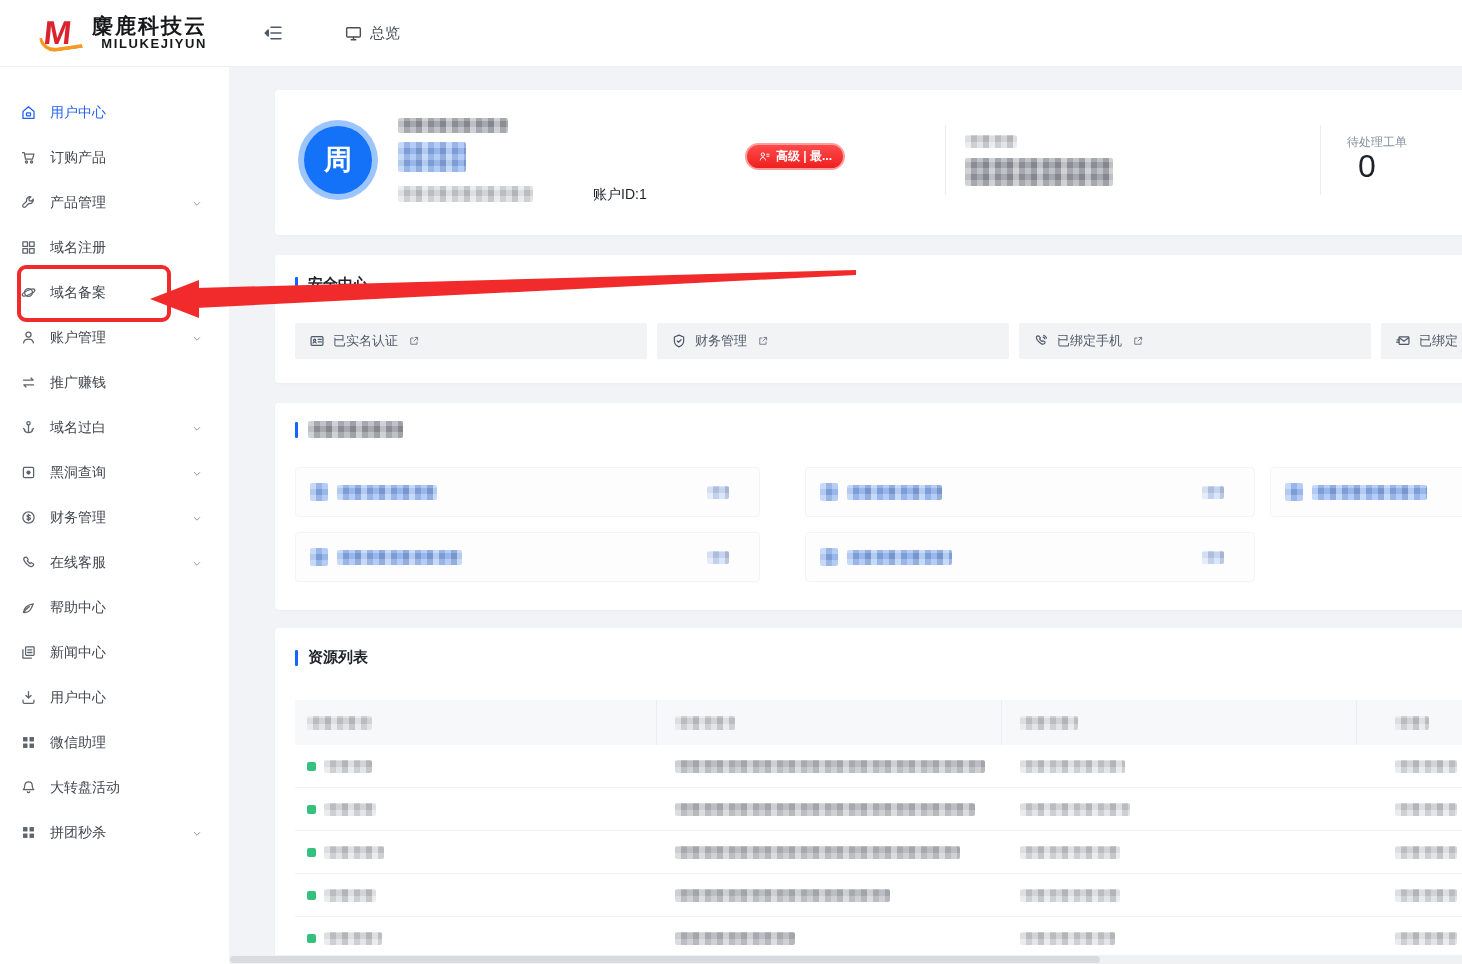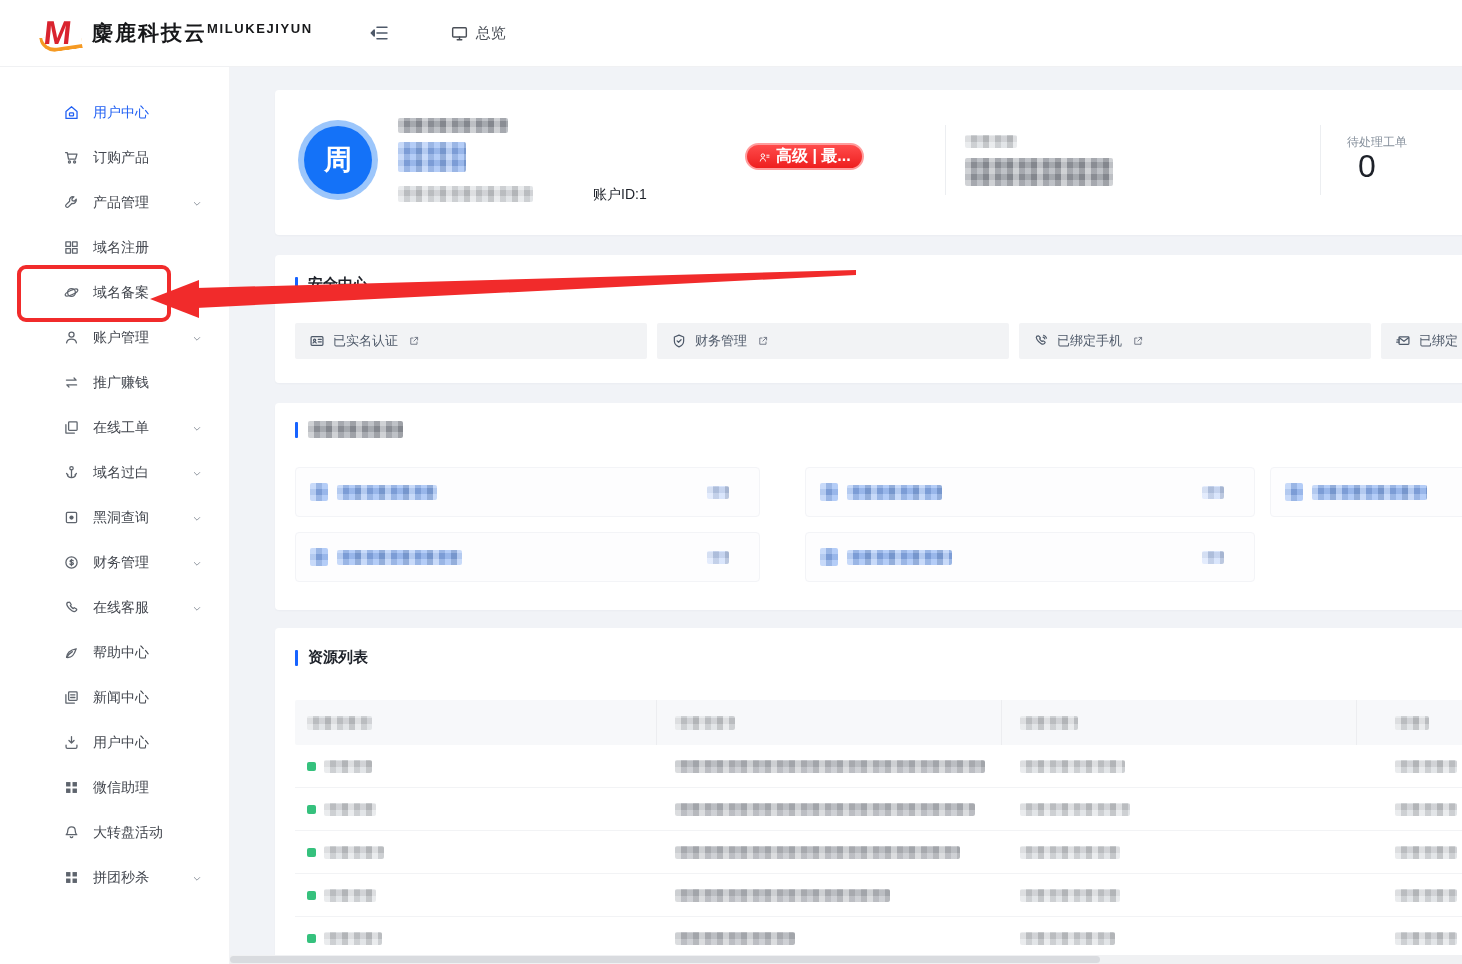--- a/index.html
+++ b/index.html
@@ -10,32 +10,32 @@
   
   .topbar { position:absolute; left:0; top:0; width:1462px; height:67px; background:#fff;
     border-bottom:1px solid #f0f1f3; z-index:30; display:flex; align-items:center; }
   .brand { display:flex; align-items:center; margin-left:40px; gap:8px; }
   .logo-mark { position:relative; width:44px; height:40px; }
   .logo-m { position:absolute; left:4px; top:0; font-size:33px; font-weight:900; color:#d9232e;
     transform:skewX(-6deg); letter-spacing:-2px; line-height:40px; }
   .logo-swoosh { position:absolute; left:0; bottom:2px; width:42px; height:16px;
     border-bottom:4px solid #f59a23; border-left:3px solid #f59a23; border-radius:0 0 0 18px;
     transform:rotate(-8deg); }
-  .brand-text { display:flex; flex-direction:row; line-height:1.05;text-align:right; }
+  .brand-text { display:flex; flex-direction:column; line-height:1.05;text-align:right; }
   .brand-cn { font-size:21px; font-weight:800; color:#17181a; letter-spacing:2px; }
   .brand-en { font-size:13px; font-weight:800; color:#17181a; letter-spacing:1.6px; }
   .fold-btn { margin-left:55px; width:22px; height:22px; color:#4e5969; cursor:pointer; }
   .top-tab { margin-left:60px; display:flex; align-items:center; gap:7px; font-size:15px; color:#4a4f57; }
   .top-tab .icn { width:19px; height:19px; color:#4a4f57; }
 
   
   .sidebar { position:absolute; left:0; top:67px; width:230px; height:897px; background:#fff;
     border-right:1px solid #f2f3f5; z-index:20; padding-top:23px; }
-  .side-item { position:relative; height:45px; display:flex; align-items:center; padding-left:34px;
-    font-size:14px; color:#42464e; cursor:pointer;margin-left:29px; }
+  .side-item { position:relative; height:45px; display:flex; align-items:center; padding-left:20px;
+    font-size:14px; color:#42464e; cursor:pointer; }
   .side-item .icn { width:17px; height:17px; margin-right:13px; color:#5e646d; flex:0 0 auto; }
   .side-item.active, .side-item.active .icn { color:#2160f3; }
   .side-item .chev { position:absolute; right:26px; width:12px; height:12px; color:#868c96; }
 
   
   .main { position:absolute; left:230px; top:67px; width:1232px; height:897px;
     background:#f1f3f7; overflow:hidden; z-index:10; }
   .card { position:absolute; left:45px; width:1420px; background:#fff; border-radius:4px;
     box-shadow:0 1px 2px rgba(30,40,60,.03); }
   .sec-title { position:absolute; left:20px; display:flex; align-items:center; gap:10px; }
@@ -54,21 +54,21 @@
   .mz-bluelight { background-color:#c6d8fa; }
 
   
   .avatar { position:absolute; left:23px; top:30px; width:80px; height:80px; border-radius:50%;
     background:#9cc6fb; display:flex; align-items:center; justify-content:center; }
   .avatar-inner { width:68px; height:68px; border-radius:50%; background:#1472f8; color:#fff;
     font-size:28px; font-weight:bold; display:flex; align-items:center; justify-content:center; }
   .acct-id { position:absolute; left:318px; top:96px; font-size:14px; color:#1d2129; }
   .badge { position:absolute; left:470px; top:53px; height:27px; padding:0 11px; border-radius:14px;
     background:linear-gradient(180deg,#ff4b4b,#ee1f1f); border:2px solid #ff9d9d;
-    display:flex; align-items:center; gap:5px; color:#fff; font-size:16px; font-weight:bold; cursor:pointer; }
+    display:flex; align-items:center; gap:5px; color:#fff; font-size:12px; font-weight:bold; cursor:pointer; }
   .badge .icn { width:13px; height:13px; }
   .vdiv { position:absolute; top:35px; width:1px; height:70px; background:#eceef1; }
   .pending-label { position:absolute; left:1072px; top:44px; font-size:12px; color:#86909c; }
   .pending-value { position:absolute; left:1083px; top:58px; font-size:32px; color:#1d2129; }
 
   
   .sec-box { position:absolute; top:68px; width:352px; height:36px; background:#f2f3f5; border-radius:2px;
     display:flex; align-items:center; padding-left:14px; gap:8px; font-size:13px; color:#4e5969; cursor:pointer; }
   .sec-box .icn { width:16px; height:16px; color:#4e5969; }
   .sec-box .ext { width:12px; height:12px; color:#6b7280; margin-left:2px; }
@@ -177,30 +177,20 @@
           </svg></span>
       </div>
       <div class="side-item">
         <span class="icn"><svg viewBox="0 0 20 20" width="100%" height="100%" fill="none" stroke="currentColor" stroke-width="1.5" stroke-linecap="round" stroke-linejoin="round">
             <path d="M4 7.2h11.5M13 4.7l2.5 2.5M16 12.8H4.5M7 15.3l-2.5-2.5"></path>
           </svg></span>
         <span>推广赚钱</span>
       </div>
       <div class="side-item">
         <span class="icn"><svg viewBox="0 0 20 20" width="100%" height="100%" fill="none" stroke="currentColor" stroke-width="1.5" stroke-linecap="round" stroke-linejoin="round">
-            <rect x="6.6" y="3.4" width="10" height="10" rx="1"></rect>
-            <path d="M13.4 16.6h-10v-10"></path>
-          </svg></span>
-        <span>在线工单</span>
-        <span class="chev"><svg viewBox="0 0 20 20" width="100%" height="100%" fill="none" stroke="currentColor" stroke-width="1.5" stroke-linecap="round" stroke-linejoin="round">
-            <path d="m5.5 7.5 4.5 4.5 4.5-4.5"></path>
-          </svg></span>
-      </div>
-      <div class="side-item">
-        <span class="icn"><svg viewBox="0 0 20 20" width="100%" height="100%" fill="none" stroke="currentColor" stroke-width="1.5" stroke-linecap="round" stroke-linejoin="round">
             <circle cx="10" cy="5" r="2"></circle>
             <path d="M10 7v9M5 12.2c.4 2.6 2.3 3.8 5 3.8s4.6-1.2 5-3.8M4.2 11.2l1.7 1.7M15.8 11.2l-1.7 1.7"></path>
           </svg></span>
         <span>域名过白</span>
         <span class="chev"><svg viewBox="0 0 20 20" width="100%" height="100%" fill="none" stroke="currentColor" stroke-width="1.5" stroke-linecap="round" stroke-linejoin="round">
             <path d="m5.5 7.5 4.5 4.5 4.5-4.5"></path>
           </svg></span>
       </div>
       <div class="side-item">
         <span class="icn"><svg viewBox="0 0 20 20" width="100%" height="100%" fill="none" stroke="currentColor" stroke-width="1.5" stroke-linecap="round" stroke-linejoin="round">

